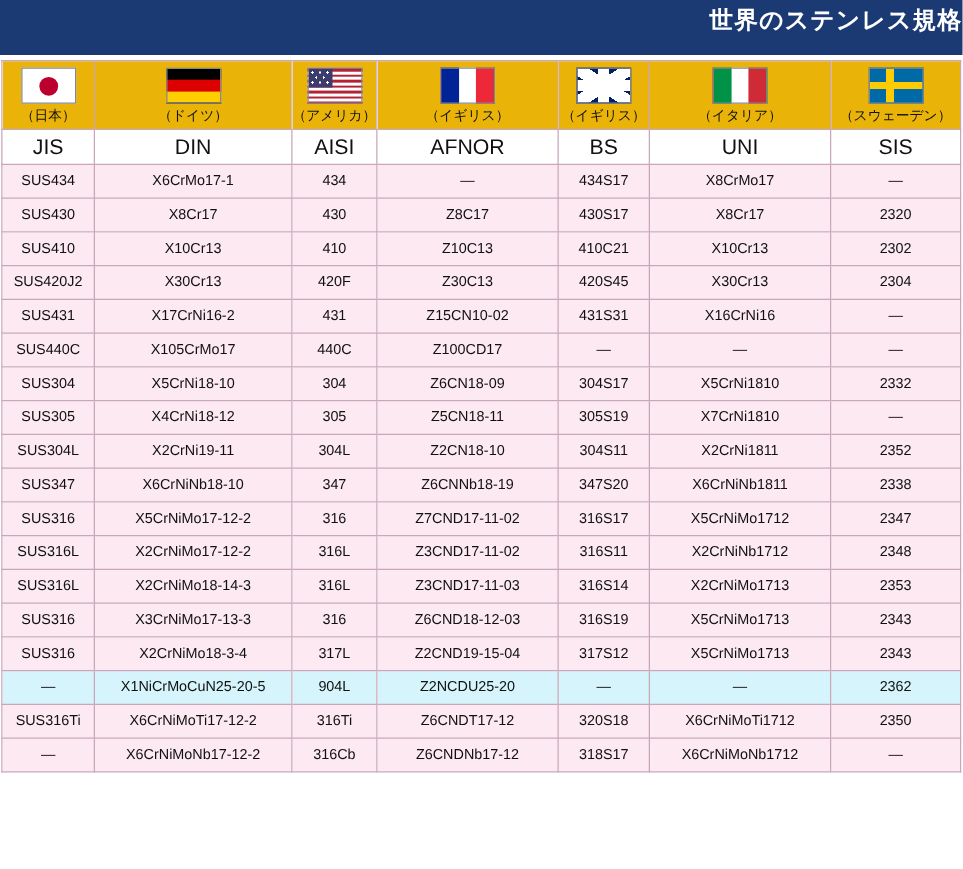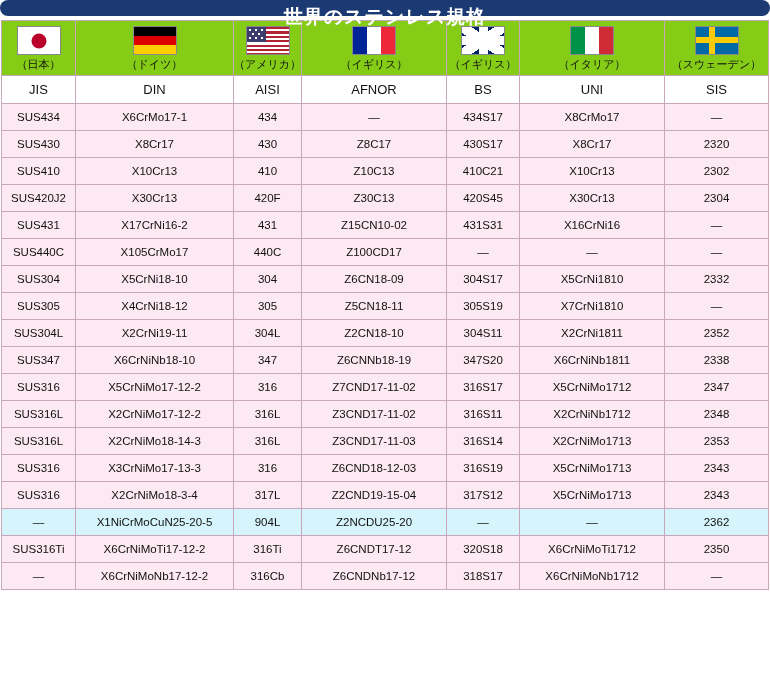--- a/index.html
+++ b/index.html
@@ -15,30 +15,29 @@
   }
   .page {
     width: 770px;
     height: 695px;
     position: relative;
     box-sizing: border-box;
   }
   .title-bar {
     background: #1b3a74;
     color: #ffffff;
-    text-align: center;
+    text-align: right;
     font-size: 19px;
     font-weight: bold;
     letter-spacing: 1px;
     padding: 7px 0 8px 0;
     margin: 0 0 4px 0;
-    height: 16px;
+    height: 44px;
     box-sizing: border-box;
     line-height: 19px;
-    border-radius: 15px;
   }
   table.spec {
     border-collapse: collapse;
     width: 768px;
     margin: 0 1px;
     table-layout: fixed;
   }
   table.spec td, table.spec th {
     border: 1px solid #c9a7bb;
     text-align: center;
@@ -55,21 +54,21 @@
   col.c2 { width: 68px; }
   col.c3 { width: 145px; }
   col.c4 { width: 73px; }
   col.c5 { width: 145px; }
   col.c6 { width: 104px; }
 
   tr.flag-row td {
     height: 52px;
     border-color: #c9a7bb;
     vertical-align: middle;
-    background: #84cc16;
+    background: #eab308;
     padding-top: 2px;
   }
   .flag-cell-inner {
     display: flex;
     flex-direction: column;
     align-items: center;
     justify-content: center;
   }
   .flag {
     width: 44px;
@@ -146,21 +145,21 @@
   .flag-se::after {
     content: "";
     position: absolute; left: 0; top: 0; right: 0; bottom: 0;
     background:
       linear-gradient(to bottom, transparent calc(50% - 3px), #fecc00 calc(50% - 3px), #fecc00 calc(50% + 3px), transparent calc(50% + 3px)),
       linear-gradient(to right, transparent 13px, #fecc00 13px, #fecc00 19px, transparent 19px);
   }
 
   tr.header-row td {
     background: #ffffff;
-    font-size: 13px;
+    font-size: 17px;
     height: 27px;
   }
   tr.data-row td {
     background: #fce9f1;
   }
   tr.data-row.cyan td {
     background: #d6f4fb;
   }
 </style>
 </head>

